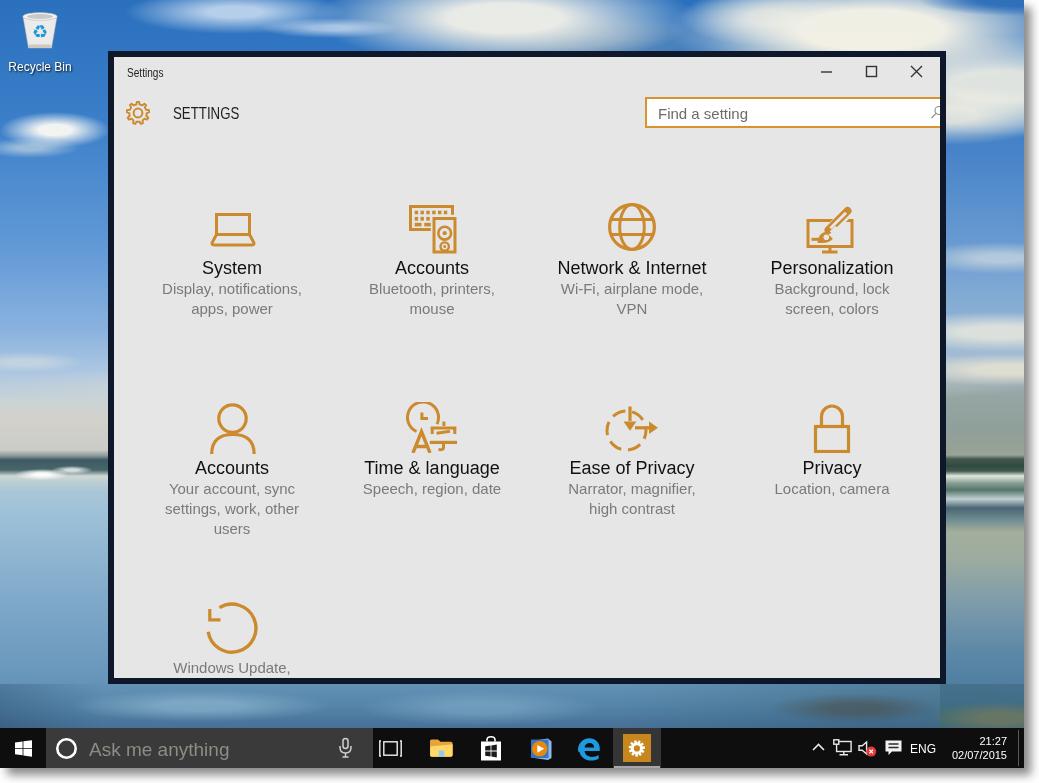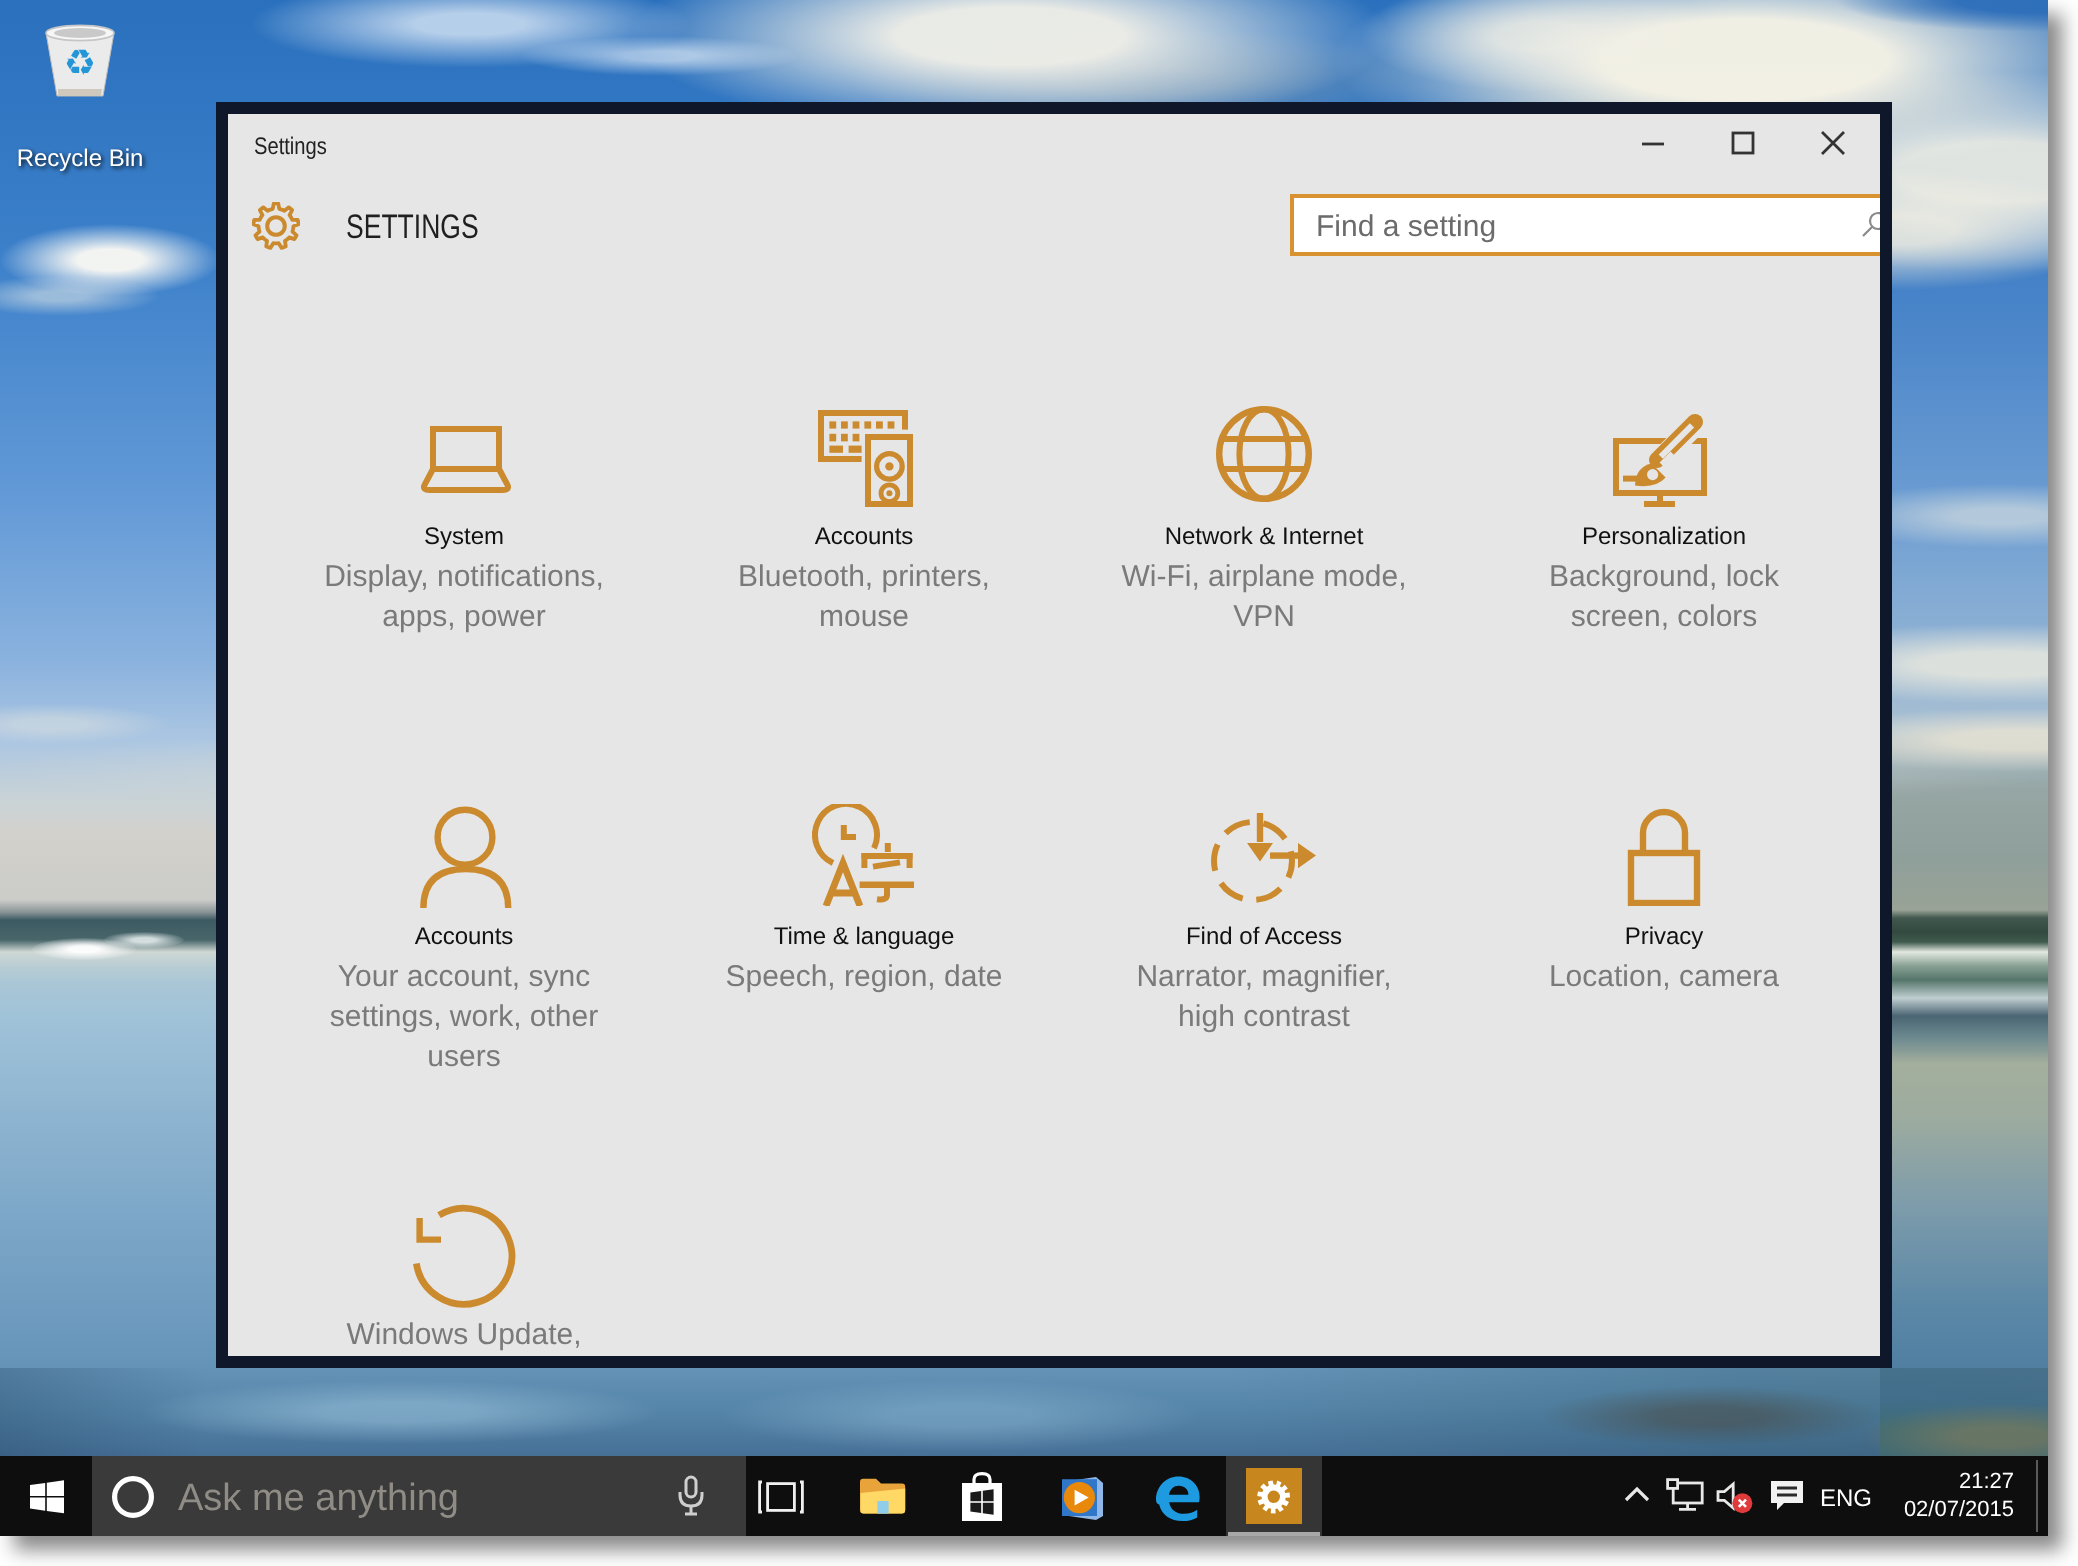--- a/index.html
+++ b/index.html
@@ -49,37 +49,37 @@
 #surf { position:absolute; left:0; top:440px; width:1024px; height:60px; }
 #botstrip { position:absolute; left:0; top:684px; width:1024px; height:44px; background:
   radial-gradient(ellipse 130px 16px at 200px 22px, rgba(180,215,235,0.40) 30%, rgba(180,215,235,0) 100%),
   radial-gradient(ellipse 120px 18px at 480px 24px, rgba(160,200,225,0.35) 30%, rgba(160,200,225,0) 100%),
   radial-gradient(ellipse 85px 15px at 855px 24px, rgba(75,58,38,0.38) 30%, rgba(75,58,38,0) 100%),
   radial-gradient(ellipse 70px 16px at 1000px 34px, rgba(150,130,85,0.45) 30%, rgba(150,130,85,0) 100%),
   linear-gradient(90deg, rgba(20,50,80,0.25) 0%, rgba(20,50,80,0) 10%, rgba(40,80,110,0) 60%, rgba(35,75,85,0.25) 85%, rgba(50,80,85,0.3) 100%); }
 
 
 #rbin { position:absolute; left:6px; top:8px; width:68px; text-align:center; }
-#rbin .lbl { margin-top:16px; font-size:12px; color:#fff; text-shadow:1px 1px 2px rgba(0,0,0,0.9); }
+#rbin .lbl { margin-top:5px; font-size:12px; color:#fff; text-shadow:1px 1px 2px rgba(0,0,0,0.9); }
 
 
 #win { position:absolute; left:108px; top:51px; width:838px; height:633px;
   background:#e6e6e6; border:6px solid #0f172a; overflow:hidden; }
 #title { position:absolute; left:13px; top:9px; font-size:12px; color:#222; transform:scaleX(0.84); transform-origin:left center; }
 .capbtn { position:absolute; top:0; width:45px; height:30px; }
 #hdr-gear { position:absolute; left:12px; top:44px; }
 #hdr-text { position:absolute; left:59px; top:47px; font-size:17px; color:#1f1f1f; transform:scaleX(0.78); transform-origin:left center; }
 #search { position:absolute; left:531px; top:40px; width:306px; height:31px;
   background:#fff; border:2px solid #d8922f; }
 #search .ph { position:absolute; left:11px; top:6px; font-size:15px; color:#6b6b6b; }
 #search svg { position:absolute; right:3px; top:5px; }
 
 .tile { position:absolute; width:220px; text-align:center; }
 .tile .ic { height:50px; margin-bottom:6px; }
-.tile .nm { font-size:12px; color:#111; line-height:20px; }
+.tile .nm { font-size:18px; color:#111; line-height:20px; }
 .tile .ds { font-size:15px; color:#7a7a7a; line-height:20px; margin-top:1px; }
 
 
 #taskbar { position:absolute; left:0; top:728px; width:1024px; height:40px; background:#0e0e0f; }
 #tsearch { position:absolute; left:46px; top:0; width:327px; height:40px; background:#3a3a3a; }
 #tsearch .ph { position:absolute; left:43px; top:11px; font-size:19px; color:#8f8b85; }
 .tbtn { position:absolute; top:0; width:48px; height:40px; }
 #tray { position:absolute; right:0; top:0; height:40px; }
 .trtxt { position:absolute; color:#fff; font-size:11px; }
 </style>
@@ -224,21 +224,21 @@
       <div class="ds">Speech, region, date</div>
      </div>
      <div class="tile" style="left:408px;top:345px">
       <div class="ic"><svg width="56" height="52" viewBox="0 0 56 52" fill="none" stroke="#cb8a2e">
         <circle cx="22.5" cy="28.5" r="19.5" stroke-width="3" stroke-dasharray="13.5 6.9" stroke-dashoffset="5"></circle>
         <path d="M26 4.5 V19" stroke-width="3.2"></path>
         <path d="M19.5 19.5 H32.5 L26 28.8 Z" fill="#cb8a2e" stroke="none"></path>
         <path d="M31 25.8 H46" stroke-width="3.2"></path>
         <path d="M45 19.5 V32.1 L54 25.8 Z" fill="#cb8a2e" stroke="none"></path>
       </svg></div>
-      <div class="nm">Find of Access</div>
+      <div class="nm">Ease of Privacy</div>
       <div class="ds">Narrator, magnifier,<br>high contrast</div>
      </div>
      <div class="tile" style="left:608px;top:345px">
       <div class="ic"><svg width="50" height="51" viewBox="0 0 50 51" fill="none" stroke="#cb8a2e">
         <rect x="8.5" y="24.5" width="33" height="25" stroke-width="3.2"></rect>
         <path d="M14.5 24.5 V14.5 A10.5 10.5 0 0 1 35.5 14.5 V24.5" stroke-width="3.2"></path>
       </svg></div>
       <div class="nm">Privacy</div>
       <div class="ds">Location, camera</div>
      </div>

